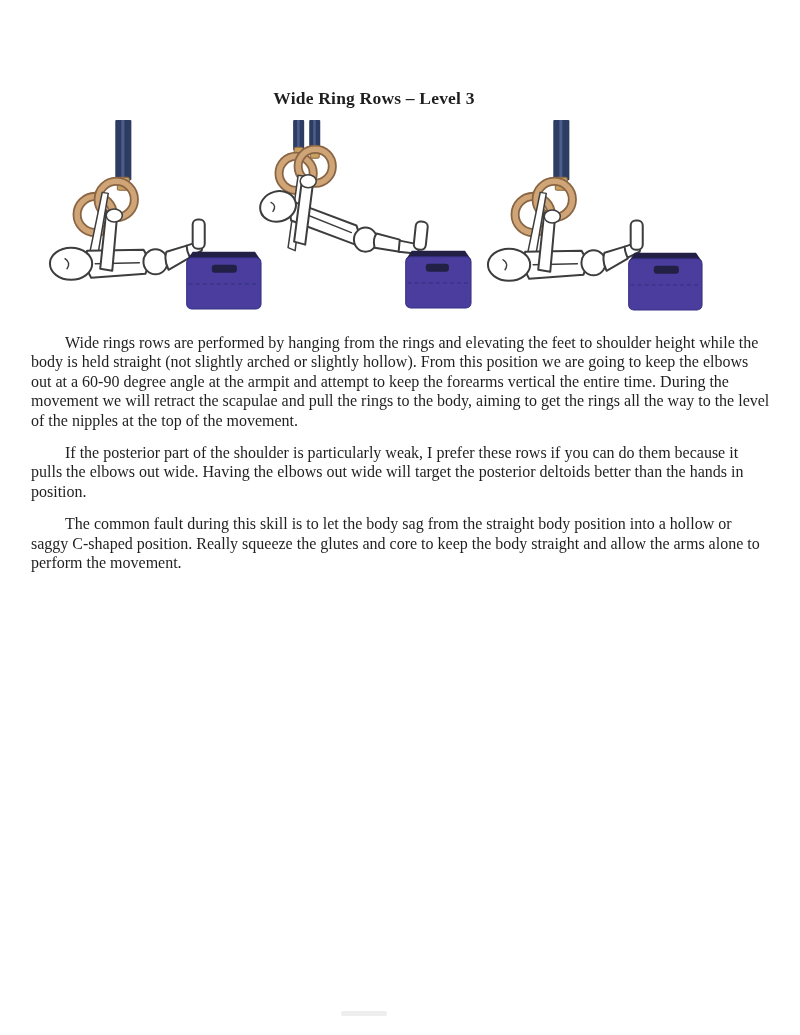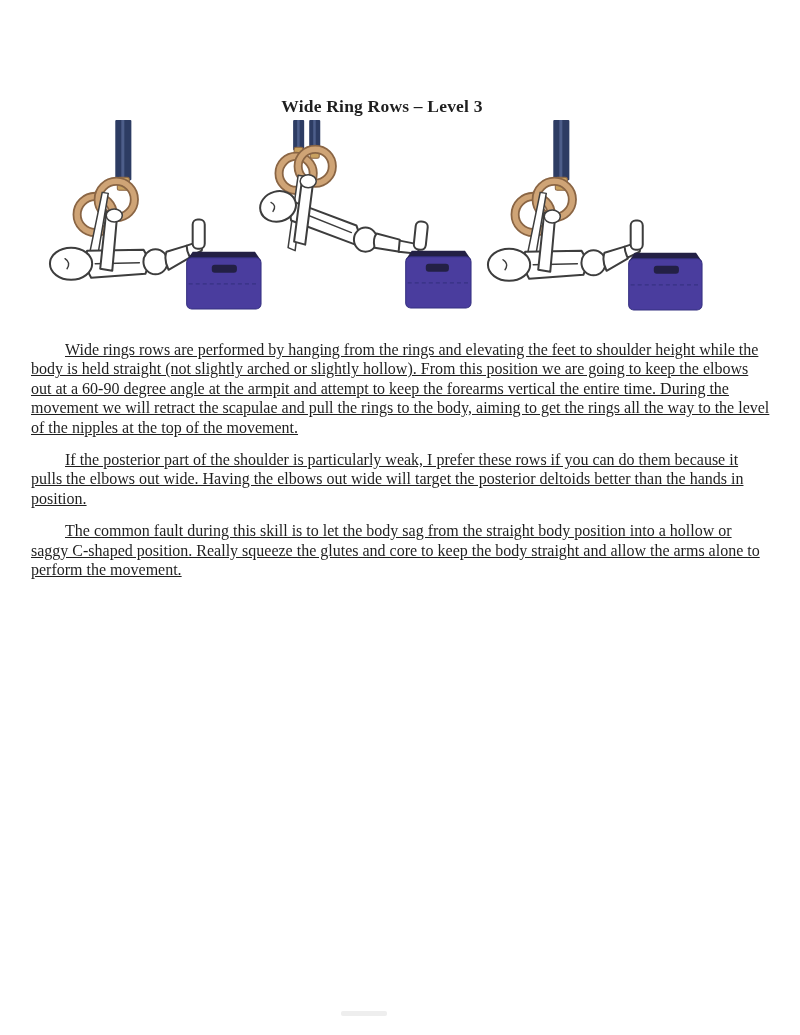--- a/index.html
+++ b/index.html
@@ -3,36 +3,36 @@
 <meta charset="utf-8">
 <style>
   html,body { margin:0; padding:0; }
   body {
     width:800px; height:1035px; background:#ffffff; overflow:hidden;
     font-family:"Liberation Serif", serif;
   }
   .page { position:relative; width:800px; height:1035px; background:#ffffff; }
 
   .title {
-    position:absolute; top:88px; left:0; width:748px; margin:8px;
+    position:absolute; top:88px; left:0; width:748px; margin:0;
     text-align:center; font-weight:bold; font-size:17.5px;
     color:var(--text,#1f1f1f); letter-spacing:.2px;
   }
 
   .figures { position:absolute; top:120px; left:0; width:800px; height:200px; }
   .figures svg { position:absolute; top:0; width:228px; height:196px; }
   .fig-1 { left:44px; }
   .fig-2 { left:254px; }
   .fig-3 { left:482px; }
 
   .bodytext {
     position:absolute; top:329px; left:31px; width:741px;
     font-size:16px; line-height:19.4px; color:var(--text,#1f1f1f);
   }
-  .bodytext p { margin:11px 0 13px 0; text-indent:34px;text-decoration:underline; }
+  .bodytext p { margin:4px 0 13px 0; text-indent:34px; }
 
   .footer-mark {
     position:absolute; left:341px; top:1011px; width:46px; height:5px;
     background:#eeeeee; border-radius:2px;
   }
 
   
   .c-strap      { fill:var(--strap,#2d3c63); }
   .c-strapline  { fill:var(--strap-light,#4d5e8a); }
   .c-buckle     { fill:var(--buckle,#c9a15f); stroke:var(--ring-outline,#8a6544); stroke-width:1; }

